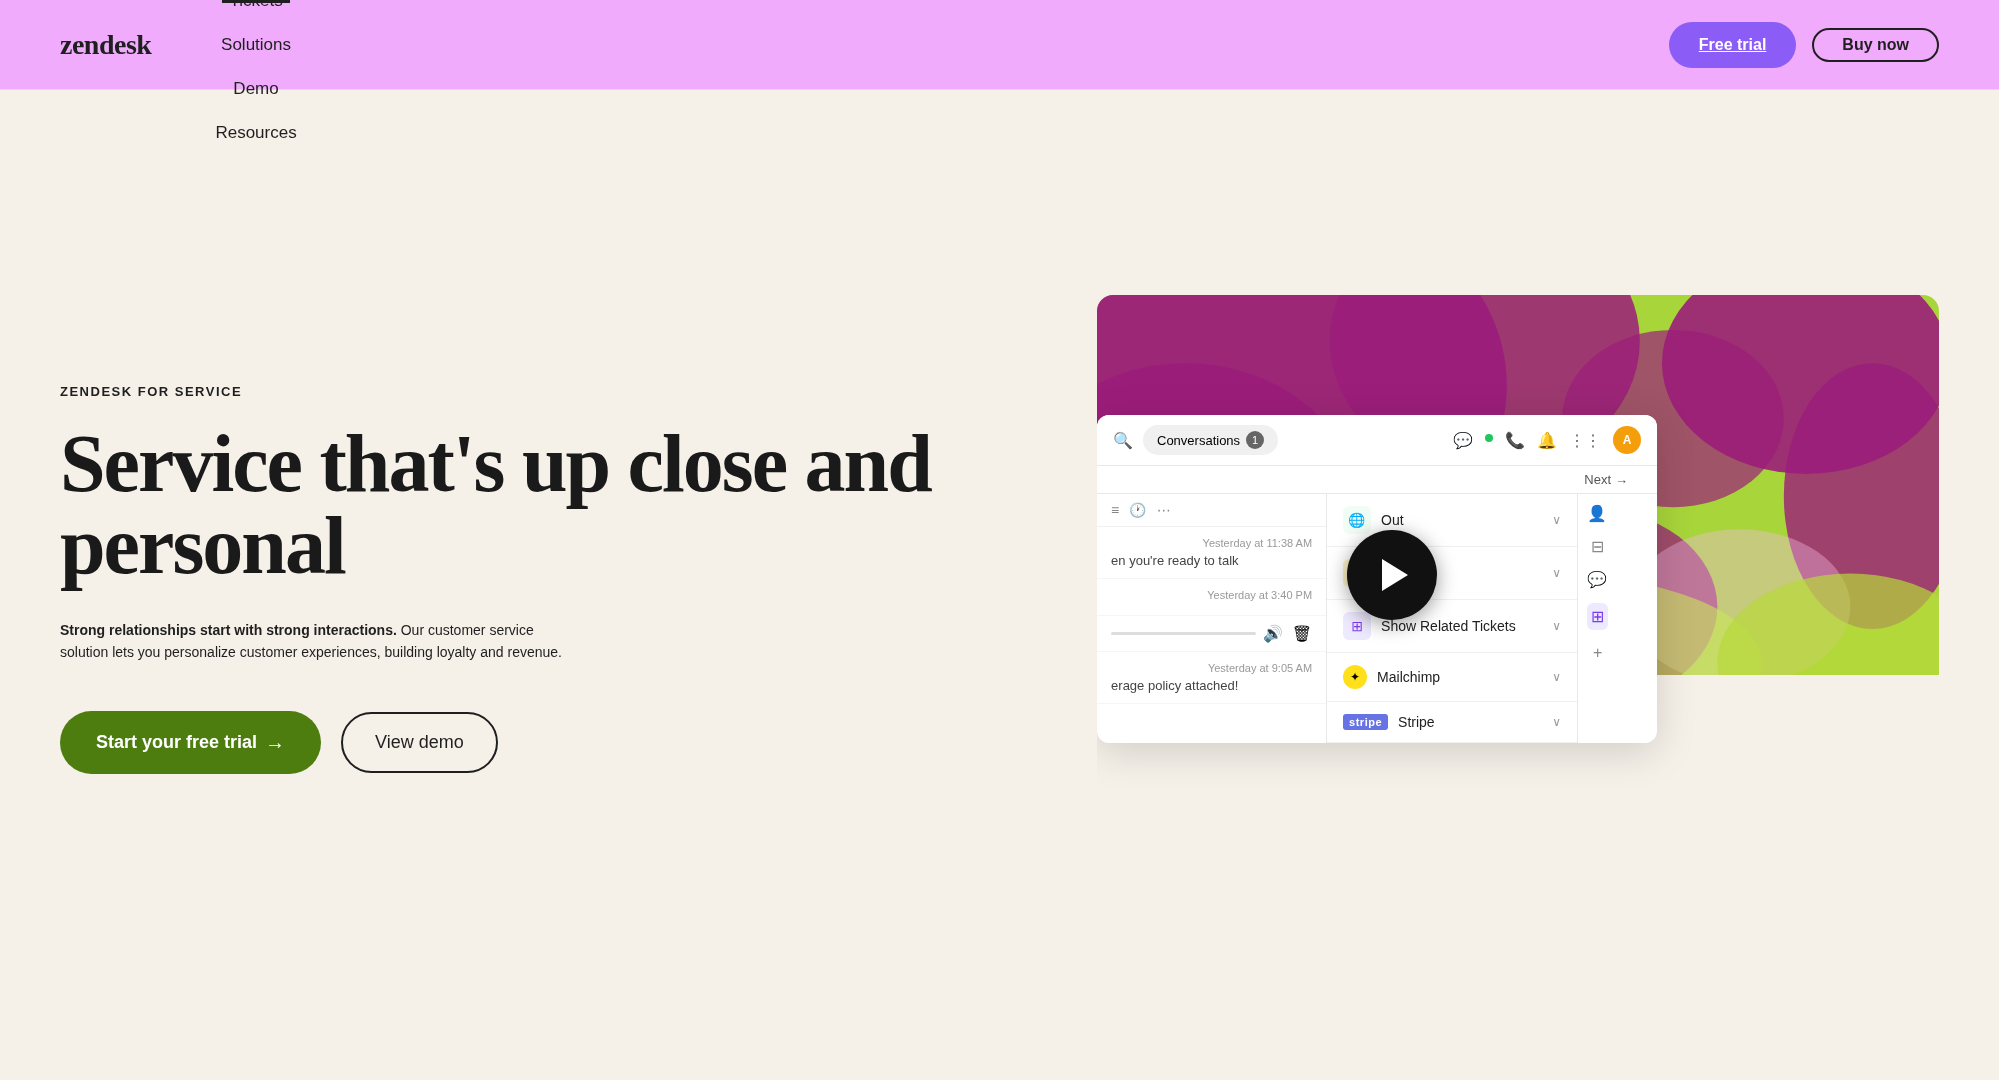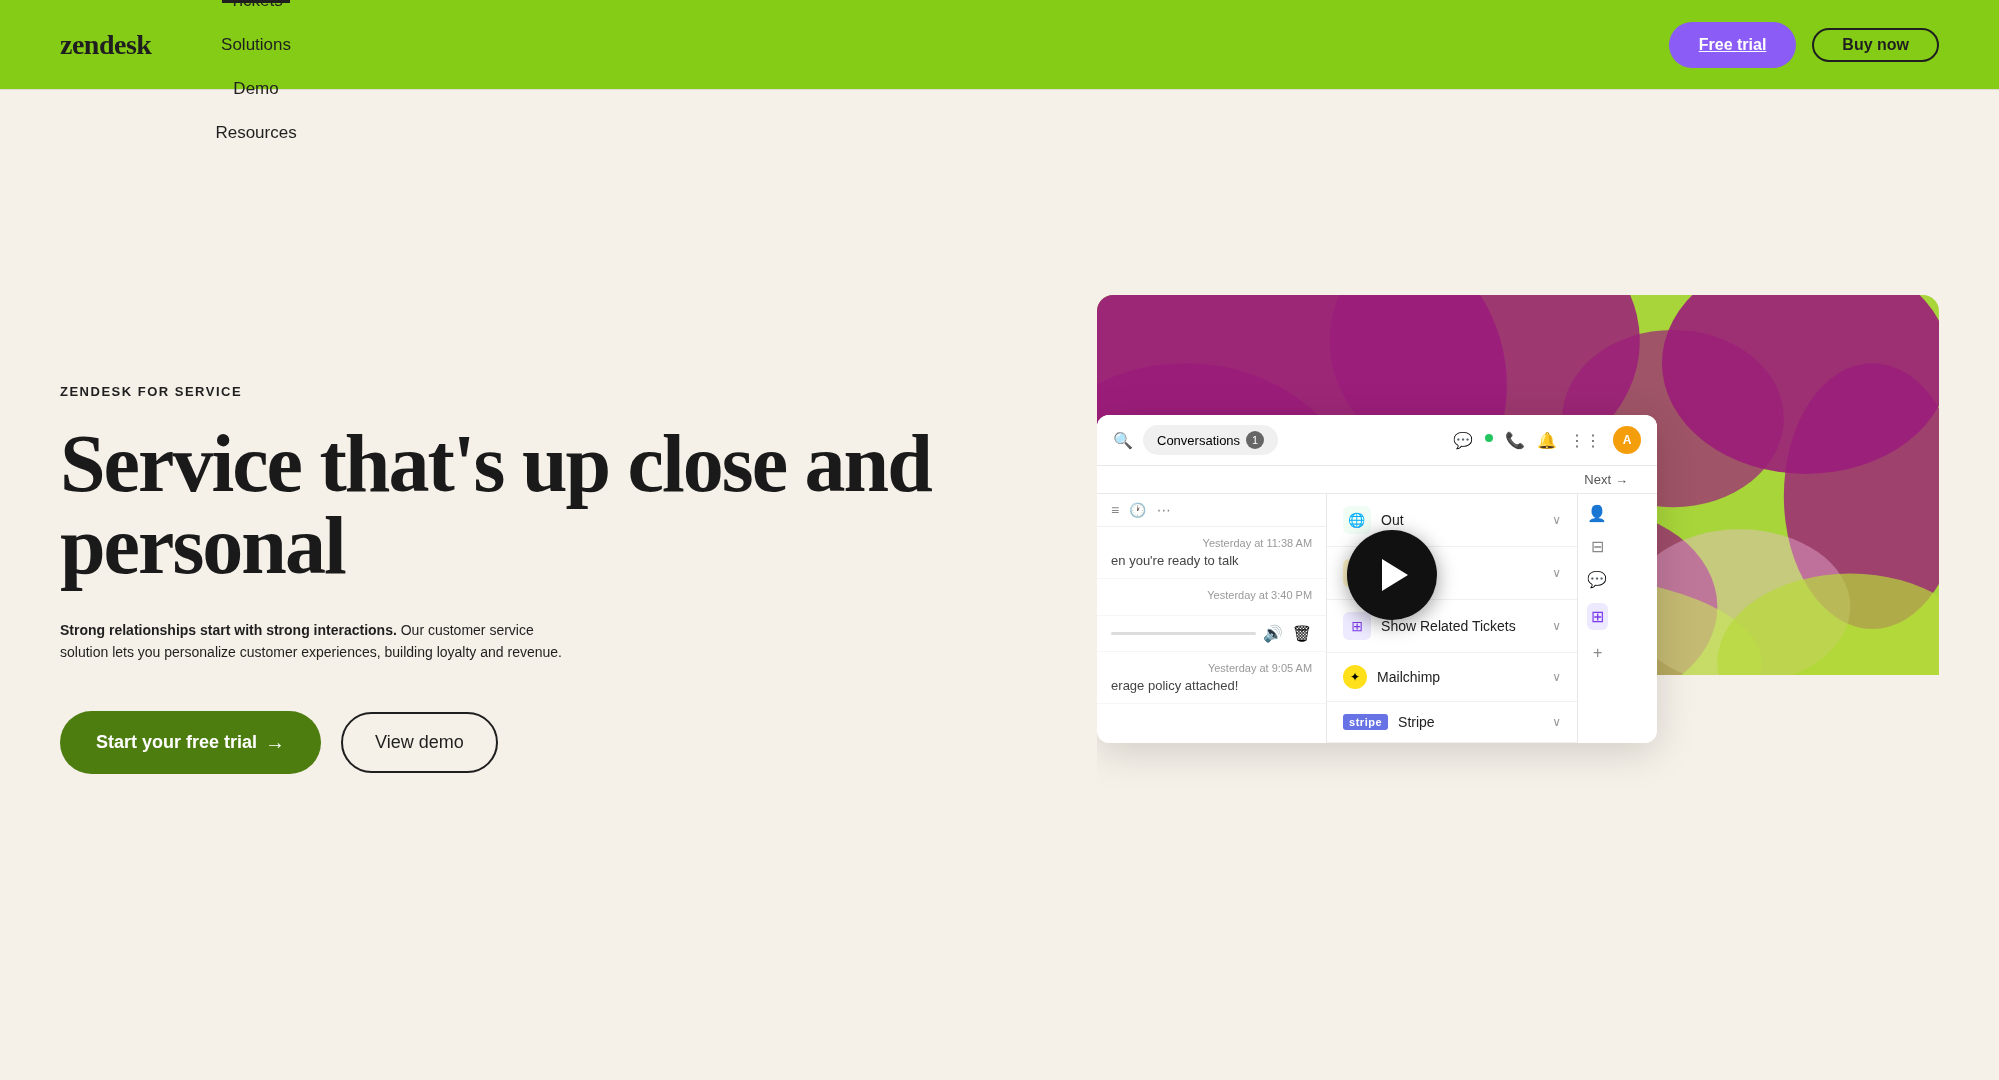--- a/index.html
+++ b/index.html
@@ -10,21 +10,21 @@
       overflow-x: hidden;
     }
 
     
     .navbar {
       display: flex;
       align-items: center;
       justify-content: space-between;
       padding: 0 60px;
       height: 90px;
-      background: #84cc16;
+      background: #f0abfc;
       border-bottom: 1px solid #e0dbd0;
       position: relative;
     }
     .navbar-left {
       display: flex;
       align-items: center;
       gap: 48px;
     }
     .logo {
       font-size: 28px;

